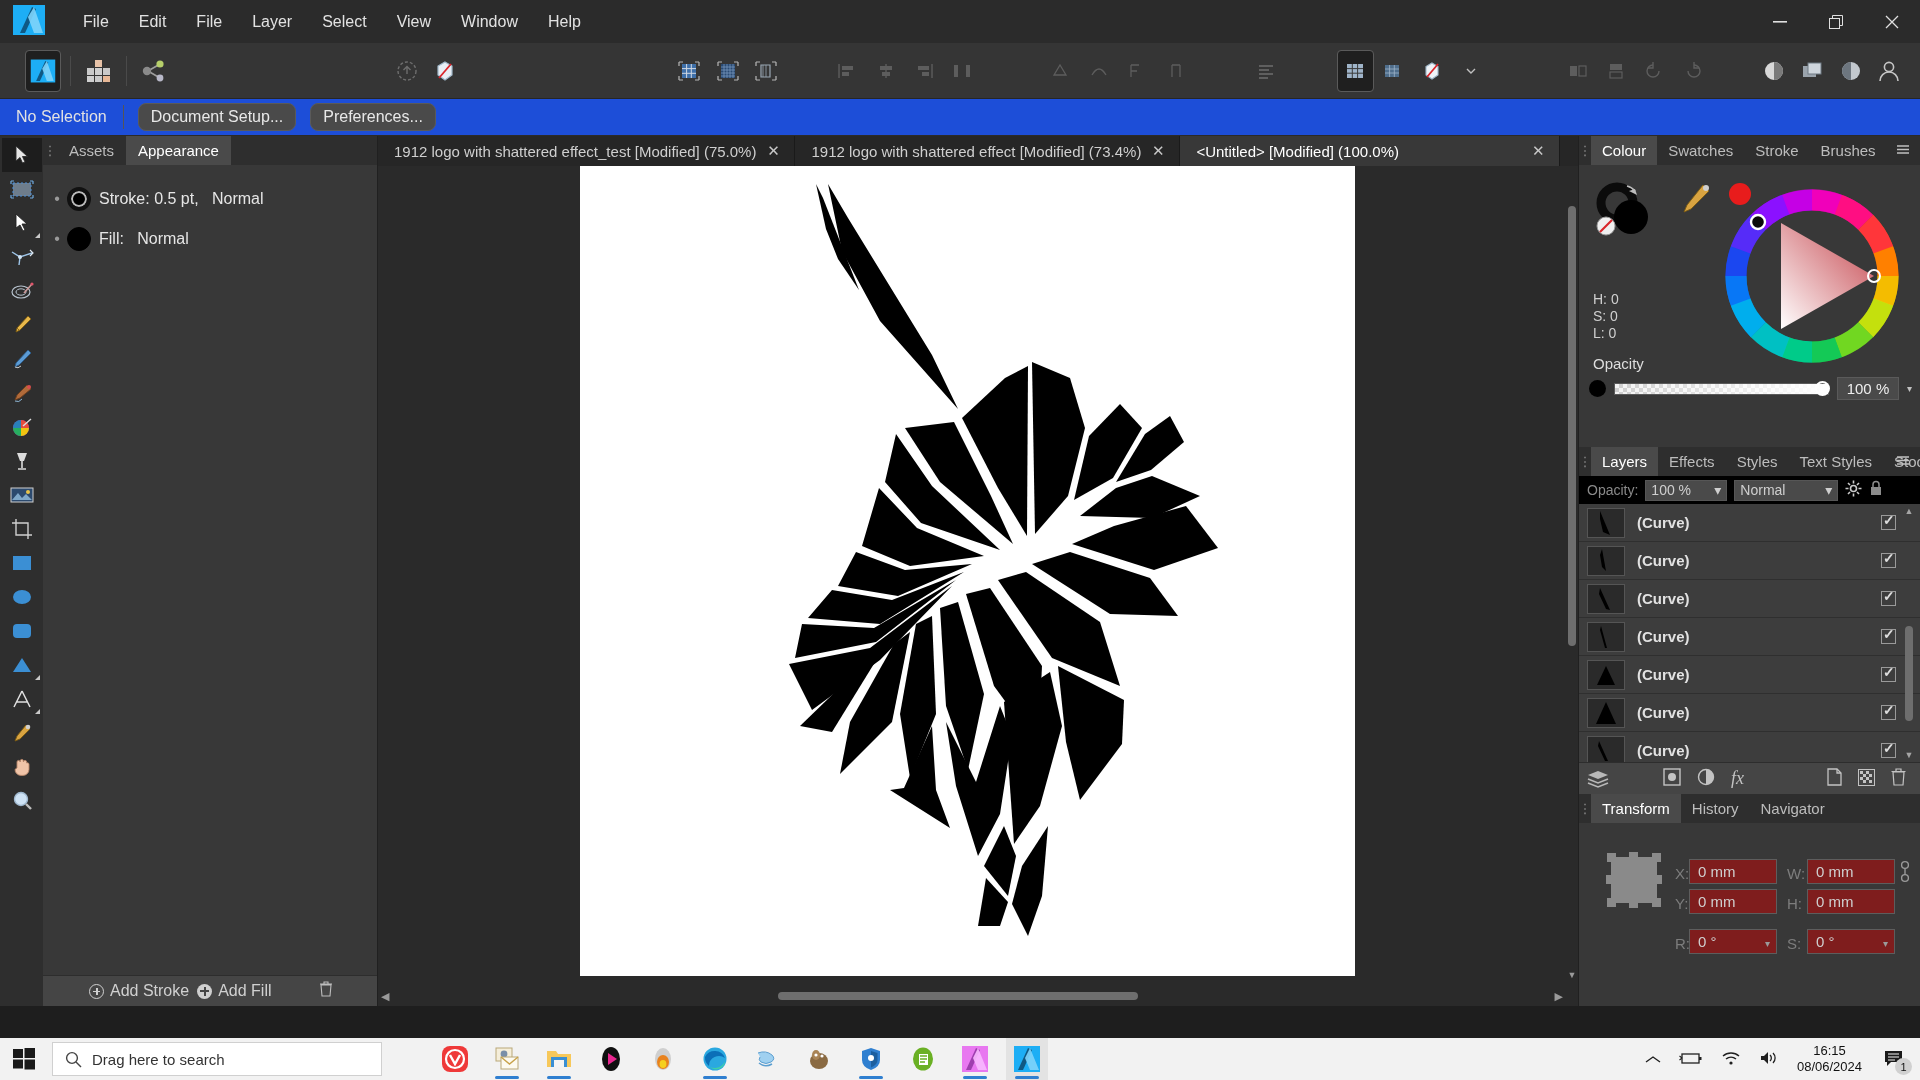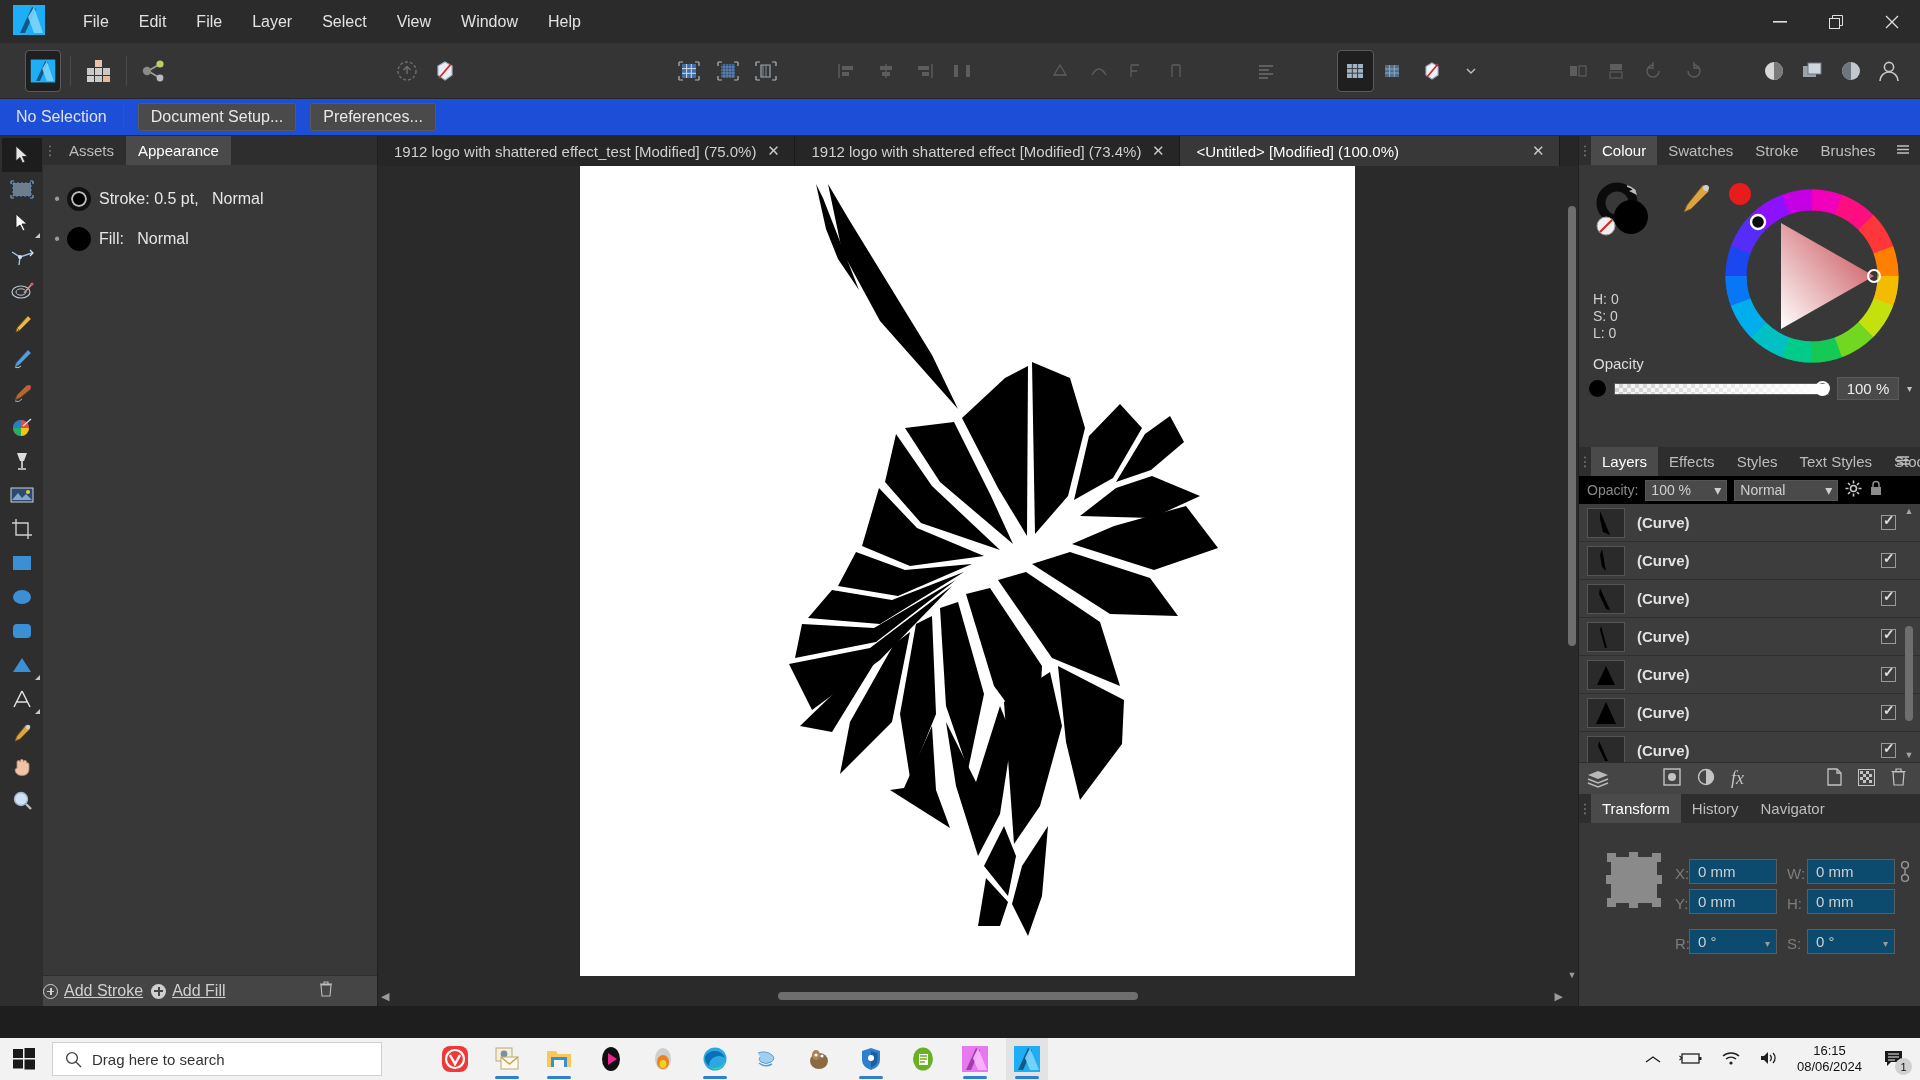--- a/index.html
+++ b/index.html
@@ -45,21 +45,21 @@
   
   .ctxbar {
     position:absolute; left:0; top:99px; width:1920px; height:37px;
     background:#1d4ed8; display:flex; align-items:center;
     border-bottom:1px solid #2a2a2a;
   }
   .ctx-label { padding:0 16px; font-size:16px; color:#e2e2e2; }
   .ctx-vsep { width:1px; height:24px; background:#555; }
   .ctx-btn {
     margin-left:14px; padding:4px 12px; background:#4a4a4a;
-    border:1px solid #5a5a5a; border-radius:2px; font-size:16px; color:#e8e8e8;
+    border:1px solid #5a5a5a; border-radius:8px; font-size:16px; color:#e8e8e8;
   }
 
   
   .tabstrip {
     position:absolute; left:378px; top:136px; width:1200px; height:30px;
     background:#262626; display:flex; align-items:stretch;
   }
   .doctab {
     display:flex; align-items:center; gap:10px;
     padding:0 14px 0 16px; font-size:15px; color:#cfcfcf;
@@ -104,22 +104,22 @@
     border:4px solid #111; box-shadow:inset 0 0 0 2px #b9b9b9;
     margin:0 8px 0 4px;
   }
   .ap-swatch-fill {
     width:24px;height:24px;border-radius:50%;background:#000;
     margin:0 8px 0 4px; border:1px solid #000;
   }
   .ap-text { font-size:16px; color:#e6e6e6; }
   .leftpanel-footer {
     position:absolute; left:0; right:0; bottom:0; height:31px;
-    background:#454545; display:flex; align-items:center; gap:8px; 
-    font-size:16px; color:#d0d0d0; border-top:1px solid #2d2d2d;text-decoration:underline;
+    background:#454545; display:flex; align-items:center; gap:8px; padding-left:46px;
+    font-size:16px; color:#d0d0d0; border-top:1px solid #2d2d2d;
   }
   .lf-btn { display:flex; align-items:center; gap:6px; }
   .plus-o { width:15px;height:15px;border-radius:50%;border:1.5px solid #cfcfcf;position:relative;}
   .plus-o:before,.plus-o:after{content:"";position:absolute;background:#cfcfcf;}
   .plus-o:before{left:3px;right:3px;top:6px;height:1.5px;}
   .plus-o:after{top:3px;bottom:3px;left:6px;width:1.5px;}
   .plus-f { width:15px;height:15px;border-radius:50%;background:#cfcfcf;position:relative;}
   .plus-f:before,.plus-f:after{content:"";position:absolute;background:#454545;}
   .plus-f:before{left:3px;right:3px;top:6.5px;height:2px;}
   .plus-f:after{top:3px;bottom:3px;left:6.5px;width:2px;}
@@ -208,21 +208,21 @@
     position:absolute; left:0; right:0; bottom:0; height:32px; background:#454545;
     display:flex; align-items:center; border-top:1px solid #2d2d2d;
   }
 
   
   .transformpanel { position:absolute; left:0; right:0; bottom:0; height:212px; background:#383838; }
   .tf-tabs { height:29px; background:#2e2e2e; display:flex; align-items:stretch; font-size:15px; }
   .tf-body { position:relative; height:183px; }
   .anchor-grid { position:absolute; left:26px; top:28px; width:58px; height:58px; }
   .tf-field {
-    position:absolute; height:25px; background:#0c4a6e; border:1px solid #5d5d5d;
+    position:absolute; height:25px; background:#7f1d1d; border:1px solid #5d5d5d;
     color:#cfcfcf; font-size:15px; display:flex; align-items:center; padding-left:8px;
   }
   .tf-lab { position:absolute; font-size:15px; color:#7d7d7d; }
   .tf-caret { position:absolute; right:6px; top:8px; color:#9a9a9a; font-size:10px;}
   .chain { position:absolute; right:10px; top:36px; color:#9a9a9a; font-size:13px; }
 
   
   .statusbar {
     position:absolute; left:0; right:0; bottom:42px; height:32px;
     background:#383838; display:flex; align-items:center; padding-left:12px;

